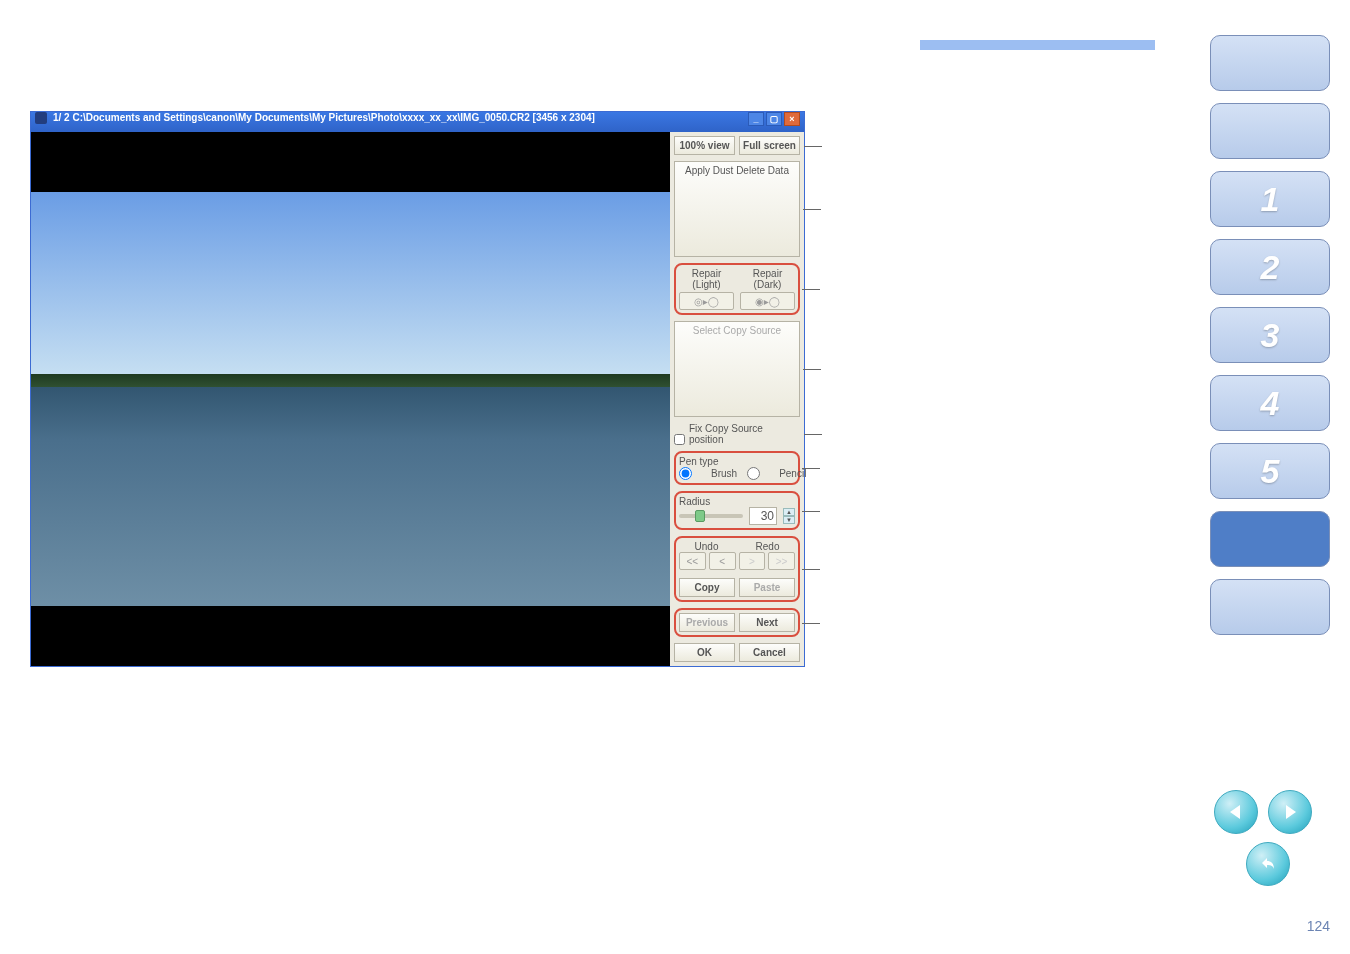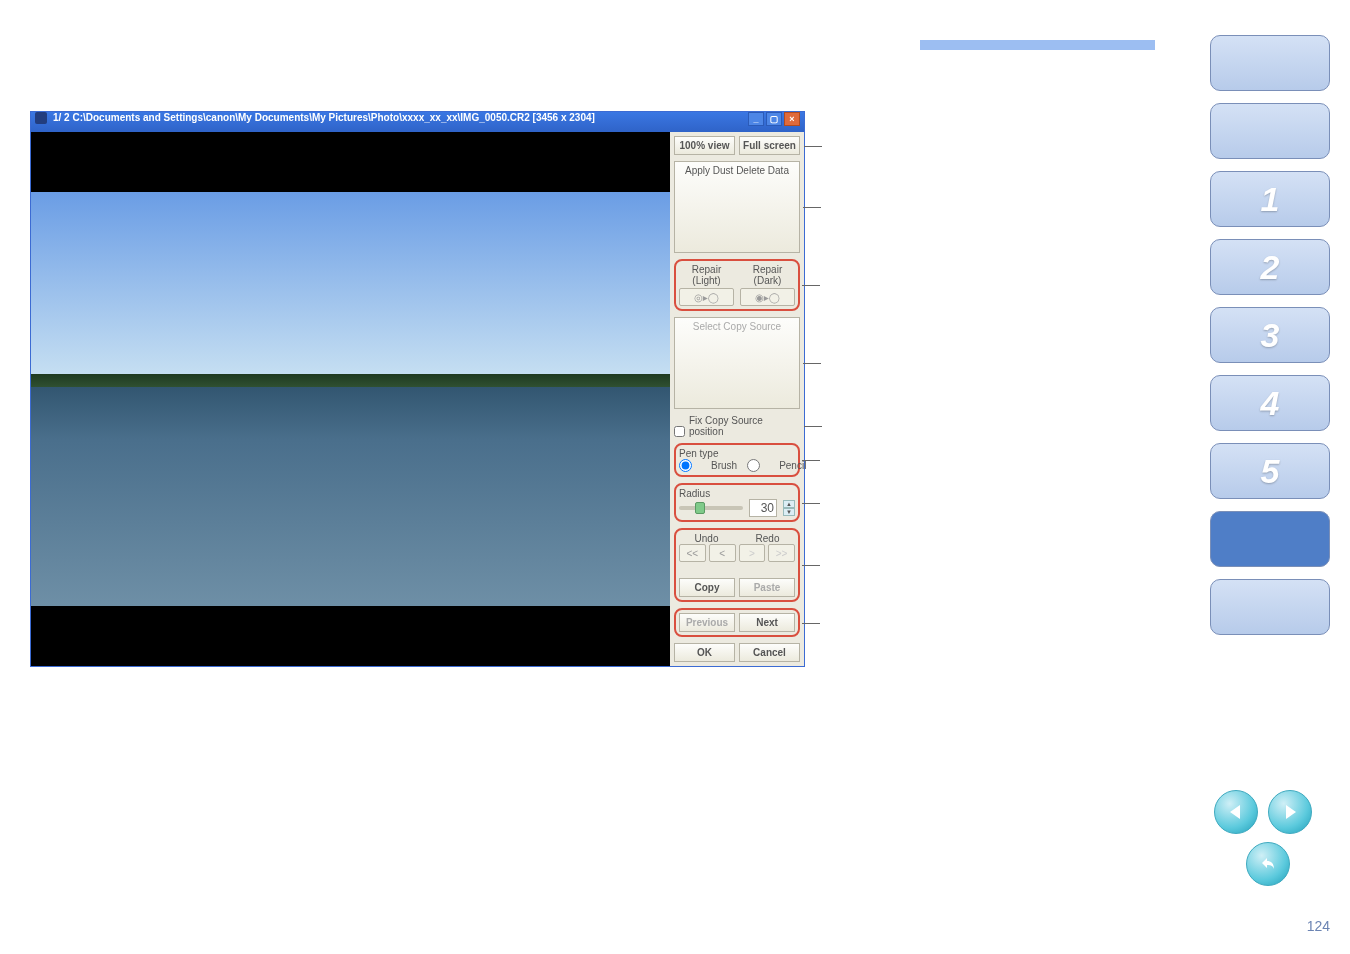--- a/index.html
+++ b/index.html
@@ -295,21 +295,21 @@
         <div class="subrow">
           <div>Undo</div>
           <div>Redo</div>
         </div>
         <div class="subrow" style="gap:3px;">
           <div class="sm-btn" style="flex:1;">&lt;&lt;</div>
           <div class="sm-btn" style="flex:1;">&lt;</div>
           <div class="sm-btn" style="flex:1;color:#ccc;">&gt;</div>
           <div class="sm-btn" style="flex:1;color:#ccc;">&gt;&gt;</div>
         </div>
-        <div class="row" style="margin-top:16px;">
+        <div class="row" style="margin-top:8px;">
           <div class="btn">Copy</div>
           <div class="btn disabled">Paste</div>
         </div>
       </div>
 
       <div class="group red leader">
         <div class="row">
           <div class="btn disabled">Previous</div>
           <div class="btn">Next</div>
         </div>

